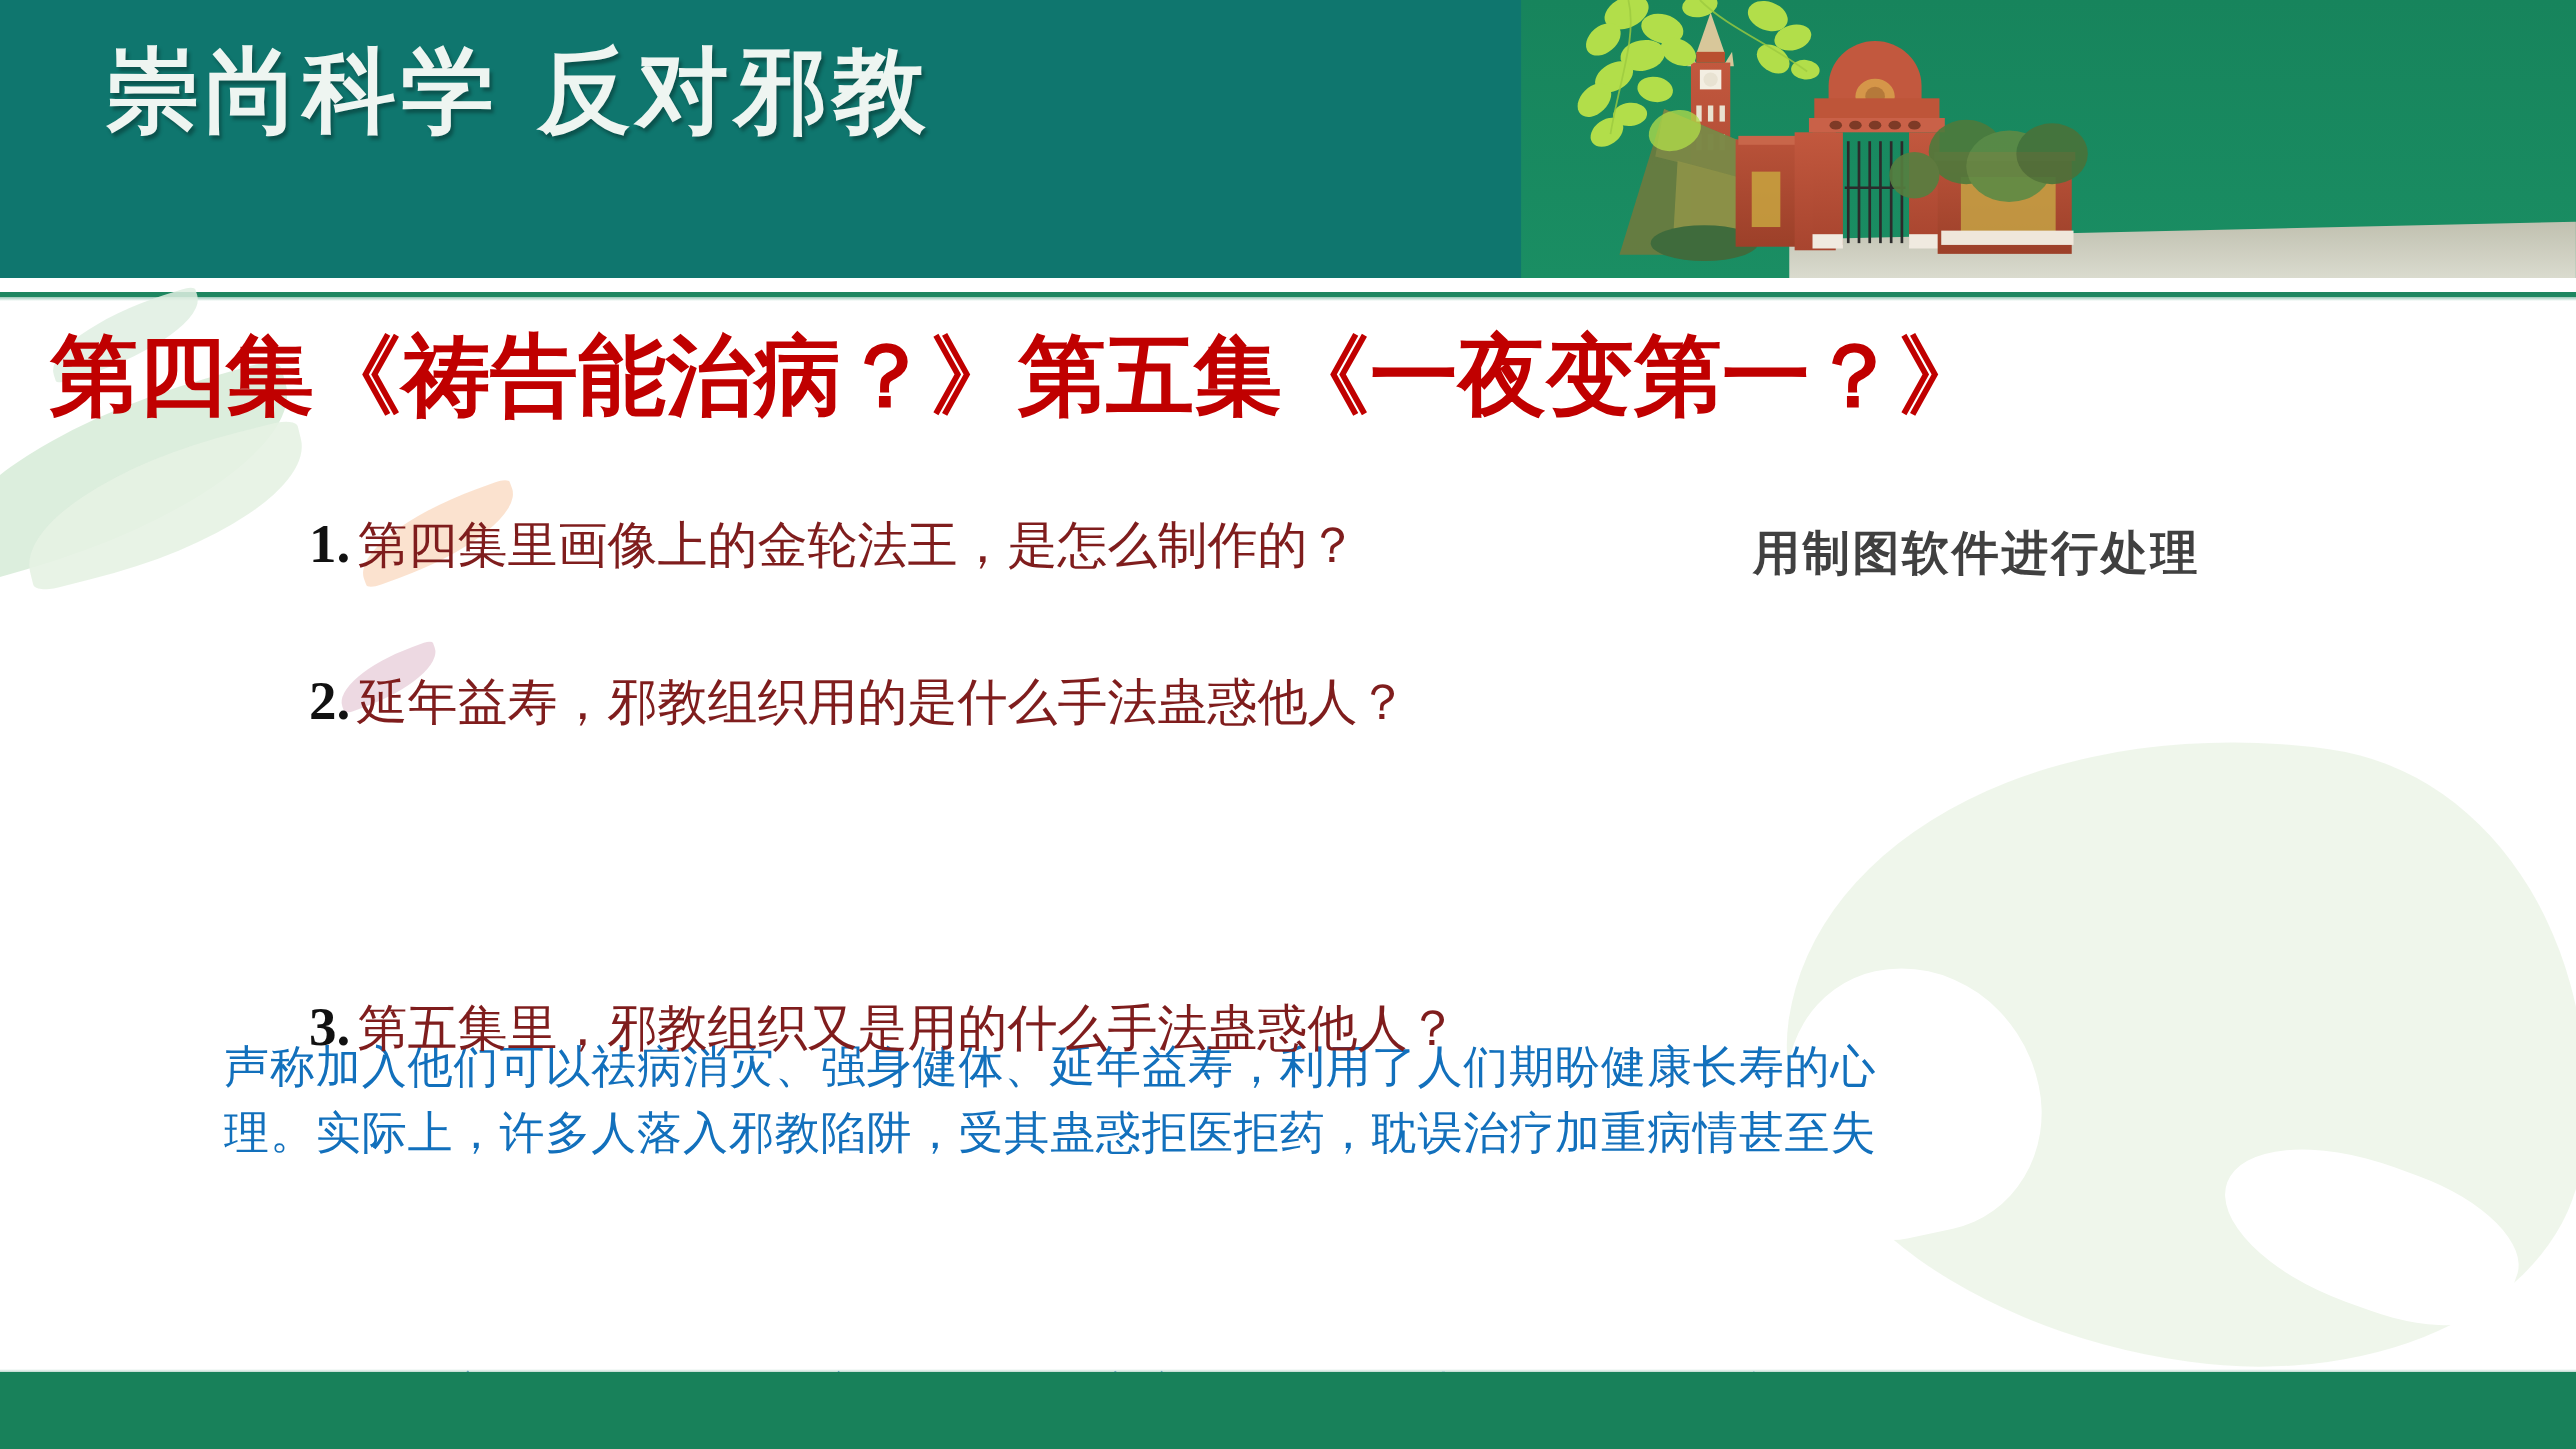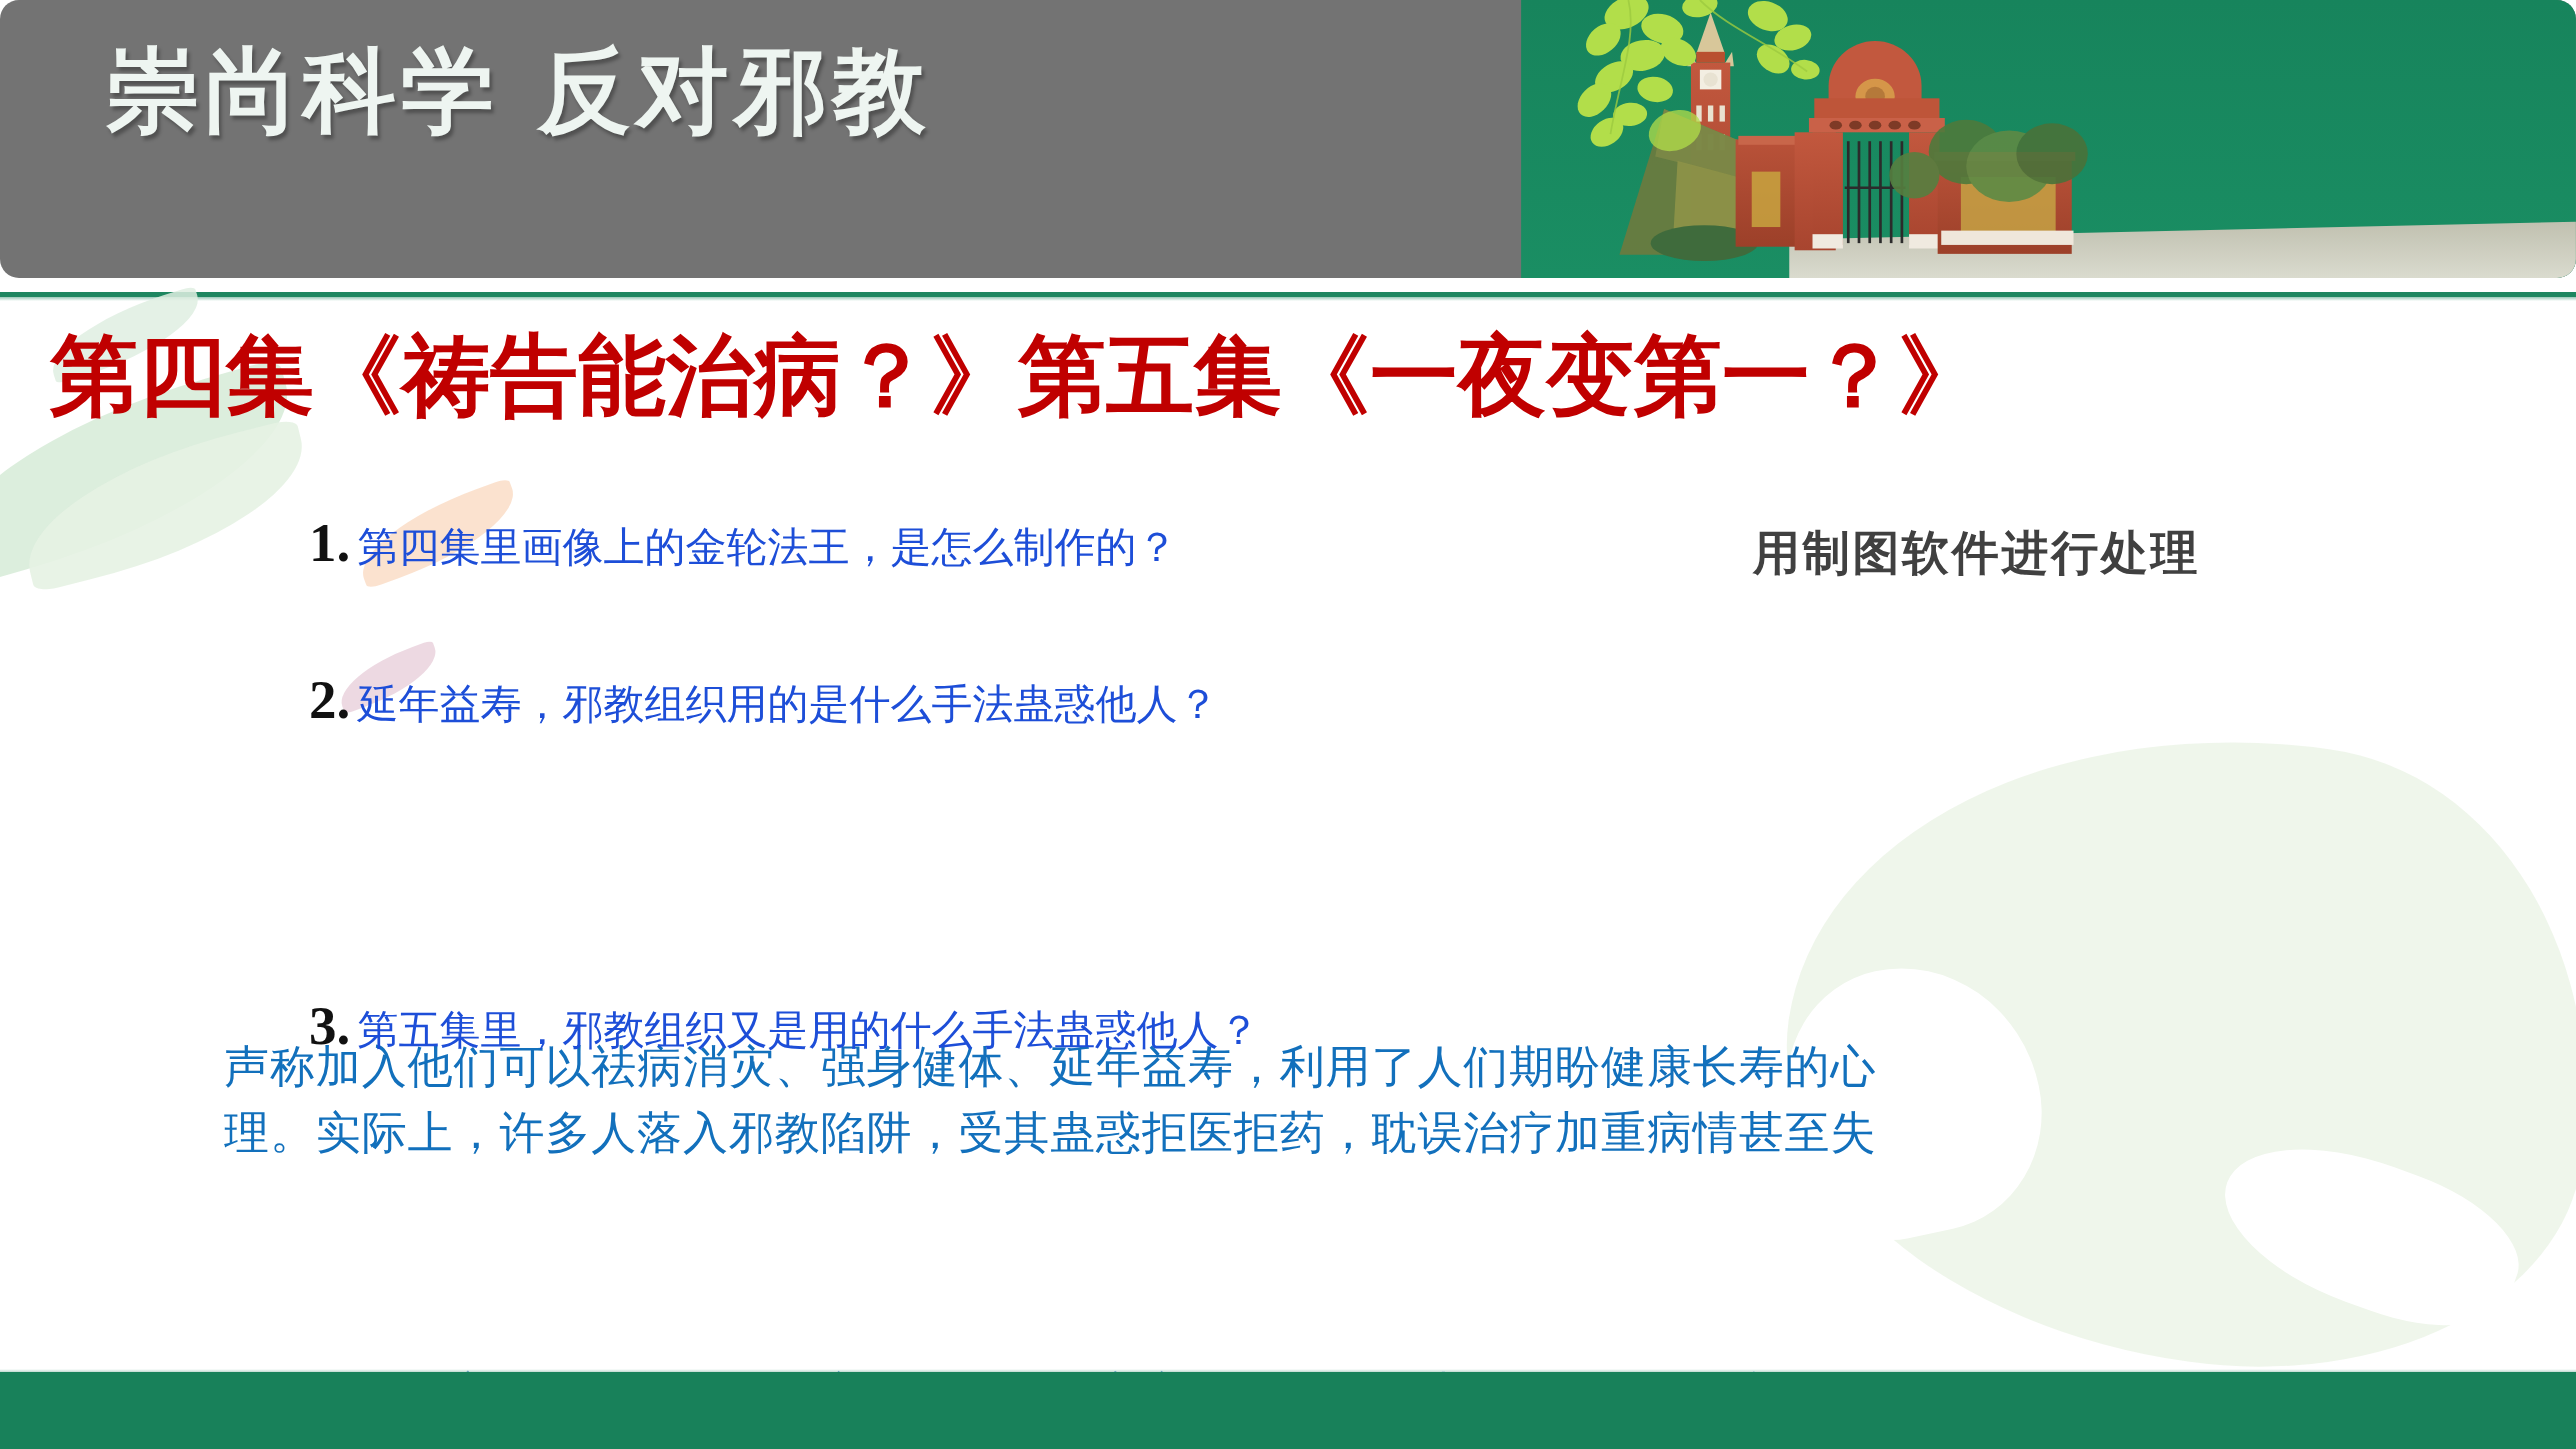--- a/index.html
+++ b/index.html
@@ -22,23 +22,22 @@
     background: #ffffff;
     overflow: hidden;
   }
 
   
   .header {
     position: absolute;
     left: 0; top: 0;
     width: 2576px;
     height: 278px;
-    background: #737373;
+    background: #0f766e;
     overflow: hidden;
-    border-radius: 19px;
   }
   .header-photo {
     position: absolute;
     right: 0; top: 0;
     width: 1055px;
     height: 278px;
     overflow: hidden;
   }
   .header-title {
     position: absolute;
@@ -185,23 +184,23 @@
   }
   .q-num {
     font-family: "Liberation Serif", "DejaVu Serif", serif;
     font-weight: bold;
     font-size: 55px;
     color: #111111;
     margin-right: 7.2px;
   }
   .q-text {
     font-family: Liberation Serif, serif;
-    font-size: 41px;
+    font-size: 50px;
     line-height: 68px;
-    color: #1d4ed8;
+    color: #7f1d1d;
     white-space: nowrap;
   }
   .q1 { left: 309px; top: 210px; }
   .q2 { left: 309px; top: 367px; }
   .q3 { left: 309px; top: 693px; }
 
   .answer-inline {
     position: absolute;
     left: 1753px; top: 224px;
     font-family: "DejaVu Sans", "Liberation Sans", sans-serif;

